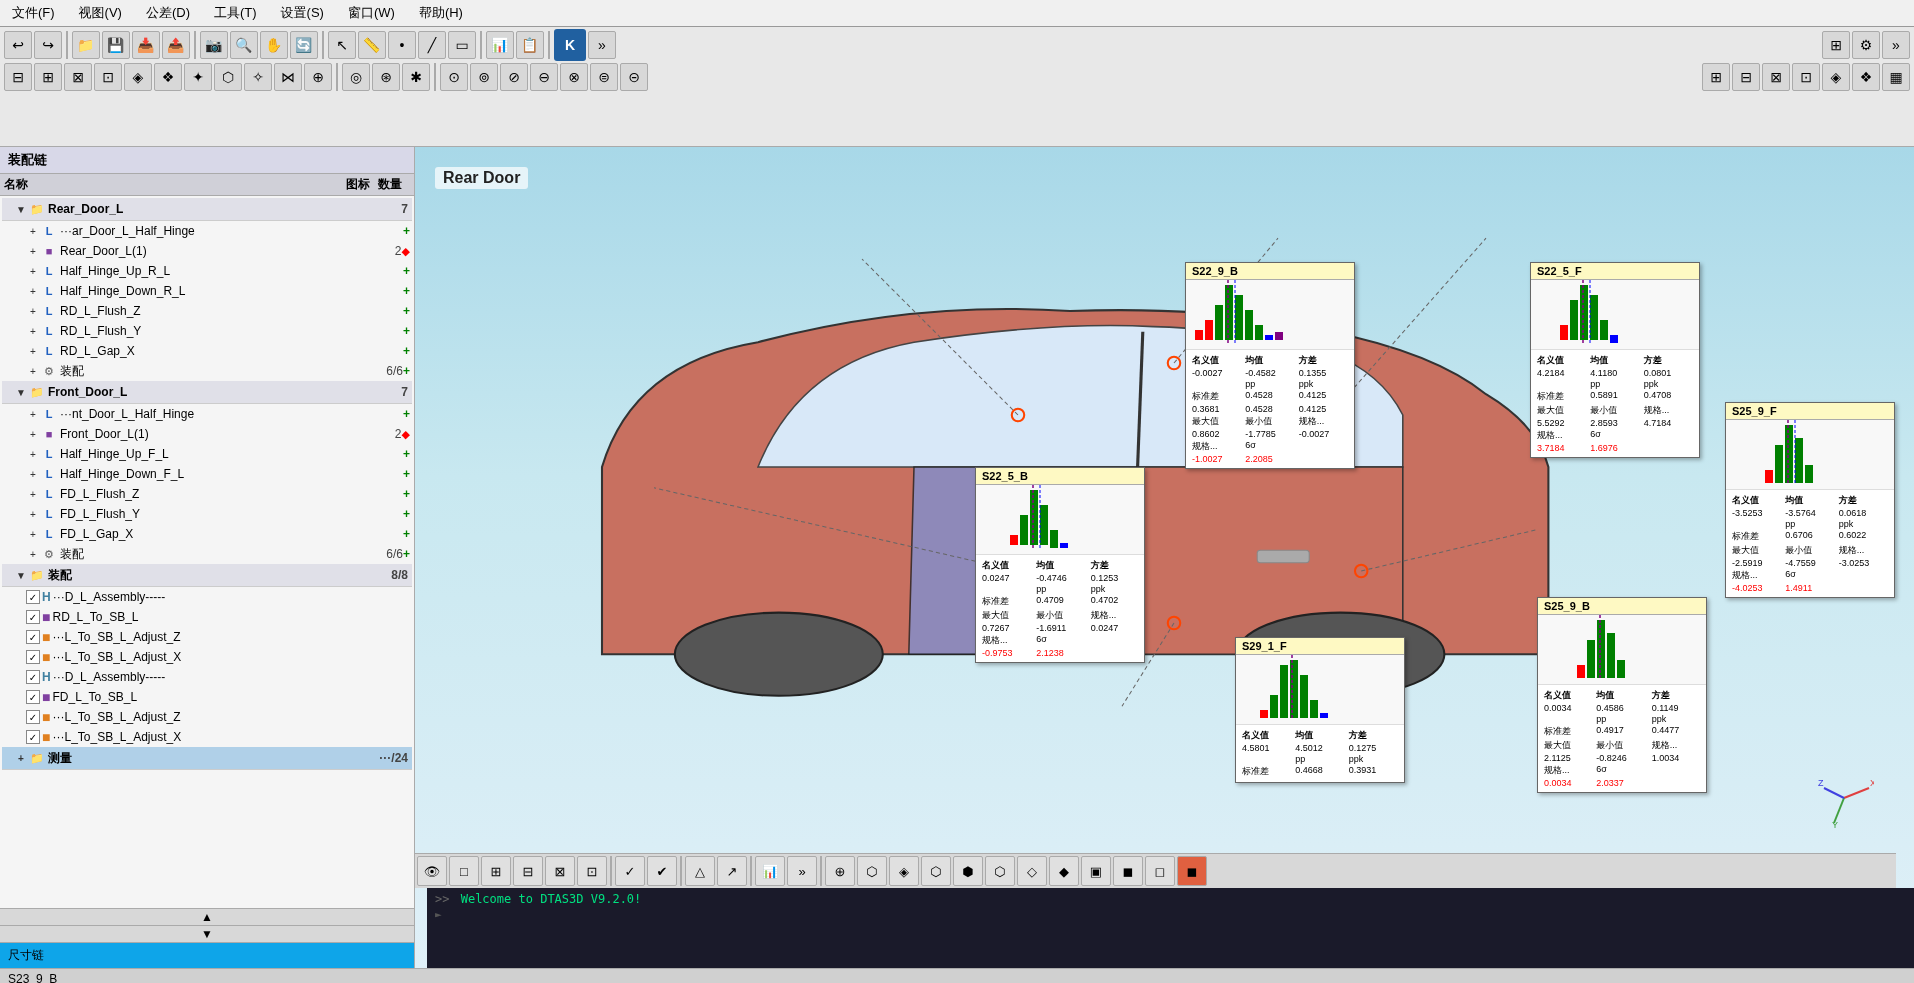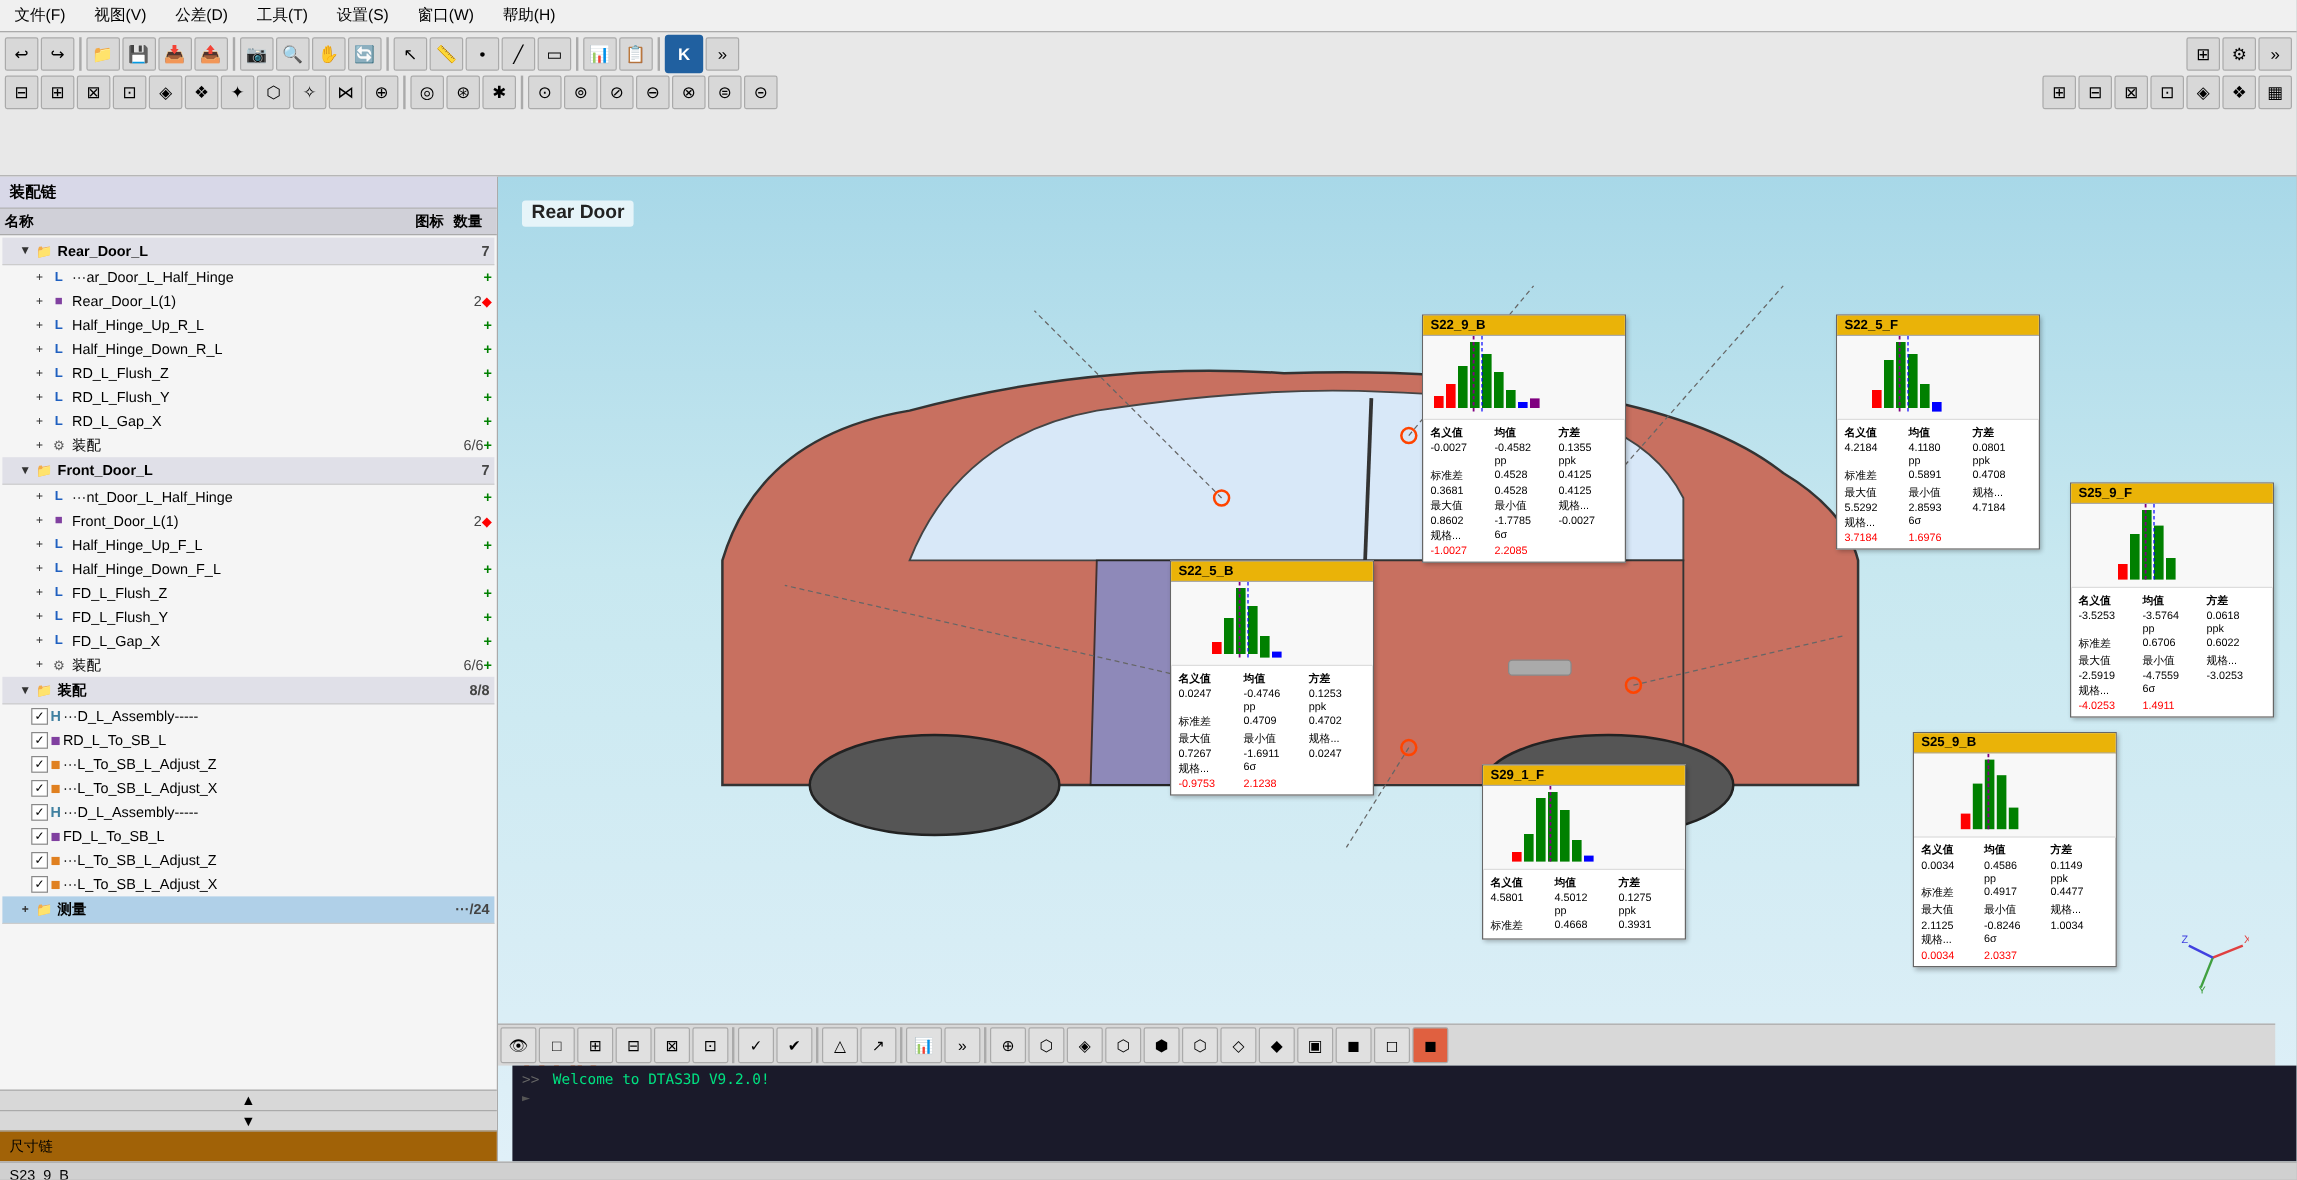--- a/index.html
+++ b/index.html
@@ -36,21 +36,21 @@
     .tree-icon { width: 18px; height: 18px; display: inline-flex; align-items: center; justify-content: center; margin-right: 2px; font-size: 11px; }
     .icon-folder { color: #e8a820; }
     .icon-blue-l { color: #2060c0; font-weight: bold; }
     .icon-purple { color: #8040a0; }
     .icon-gear { color: #606060; }
     .icon-checkbox { width: 14px; height: 14px; border: 1px solid #888; background: white; display: inline-flex; align-items: center; justify-content: center; margin-right: 2px; font-size: 10px; }
     .tree-label { font-size: 12px; flex: 1; }
     .tree-qty { width: 40px; text-align: right; color: #444; font-size: 12px; }
 
     
-    #size-chain { background: #a16207; border-top: 1px solid #aaa; padding: 4px 8px; font-size: 12px; }
+    #size-chain { background: #0ea5e9; border-top: 1px solid #aaa; padding: 4px 8px; font-size: 12px; }
 
     
     #viewport { flex: 1; position: relative; background: linear-gradient(180deg, #a8d8e8 0%, #c8e8f0 40%, #e0f0f8 100%); overflow: hidden; }
 
     
     #dtas-logo { position: absolute; bottom: 60px; left: 20px; font-size: 28px; font-weight: bold; color: #e86820; font-family: Arial; }
     #dtas-logo span { color: #e86820; }
 
     
     #viewport-console { position: absolute; bottom: 0; left: 12px; right: 0; height: 80px; background: #1a1a2a; color: #00ff88; font-family: monospace; font-size: 12px; padding: 4px 8px; }
@@ -58,21 +58,21 @@
     
     #status-bar { background: #d0d0d0; border-top: 1px solid #aaa; padding: 2px 8px; font-size: 12px; display: flex; align-items: center; height: 20px; }
 
     
     #viewport-bottom-toolbars { position: absolute; bottom: 80px; left: 0; right: 18px; background: #d8d8d8; border-top: 1px solid #aaa; display: flex; gap: 2px; padding: 2px; flex-wrap: wrap; }
     .vbt-btn { width: 30px; height: 30px; background: #e0e0e0; border: 1px solid #aaa; display: flex; align-items: center; justify-content: center; cursor: pointer; font-size: 13px; border-radius: 2px; }
     .vbt-sep { width: 2px; height: 30px; background: #aaa; margin: 0 1px; }
 
     
     .stat-panel { position: absolute; background: white; border: 1px solid #666; box-shadow: 2px 2px 4px rgba(0,0,0,0.3); font-size: 10px; min-width: 160px; }
-    .stat-panel-header { background: #eab308; padding: 2px 6px; font-weight: bold; font-size: 11px; border-bottom: 1px solid #aaa; cursor: move; display: flex; align-items: flex-start; justify-content: space-between; }
+    .stat-panel-header { background: #fef9c3; padding: 2px 6px; font-weight: bold; font-size: 11px; border-bottom: 1px solid #aaa; cursor: move; display: flex; align-items: flex-start; justify-content: space-between; }
     .stat-chart { height: 70px; background: #f8f8f8; border-bottom: 1px solid #ddd; position: relative; display: flex; align-items: flex-end; justify-content: center; padding: 4px; overflow: hidden; }
     .stat-data { padding: 4px 6px; display: grid; grid-template-columns: auto auto auto; gap: 1px 4px; font-size: 9px; }
     .stat-data .header-row { font-weight: bold; font-size: 9px; }
     .stat-val { font-size: 9px; }
     .red-val { color: red; }
 
     
     #car-body { position: absolute; top: 80px; left: 120px; width: 1100px; height: 500px; }
 
     
@@ -649,21 +649,21 @@
           <span class="stat-val">-3.0253</span>
           <span class="stat-val">规格...</span>
           <span class="stat-val">6σ</span>
           <span class="stat-val"></span>
           <span class="stat-val red-val">-4.0253</span>
           <span class="stat-val red-val">1.4911</span>
           <span class="stat-val"></span>
         </div>
       </div>
 
-      <div class="stat-panel" style="top:450px;left:1179px;margin-top:13px;">
+      <div class="stat-panel" style="top:450px;left:1122px;">
         <div class="stat-panel-header">
           <span>S25_9_B</span>
         </div>
         <div class="stat-chart">
           <svg width="160" height="65" viewBox="0 0 160 65">
             <rect x="35" y="50" width="8" height="13" fill="red"></rect>
             <rect x="45" y="25" width="8" height="38" fill="green"></rect>
             <rect x="55" y="5" width="8" height="58" fill="green"></rect>
             <rect x="65" y="18" width="8" height="45" fill="green"></rect>
             <rect x="75" y="45" width="8" height="18" fill="green"></rect>

